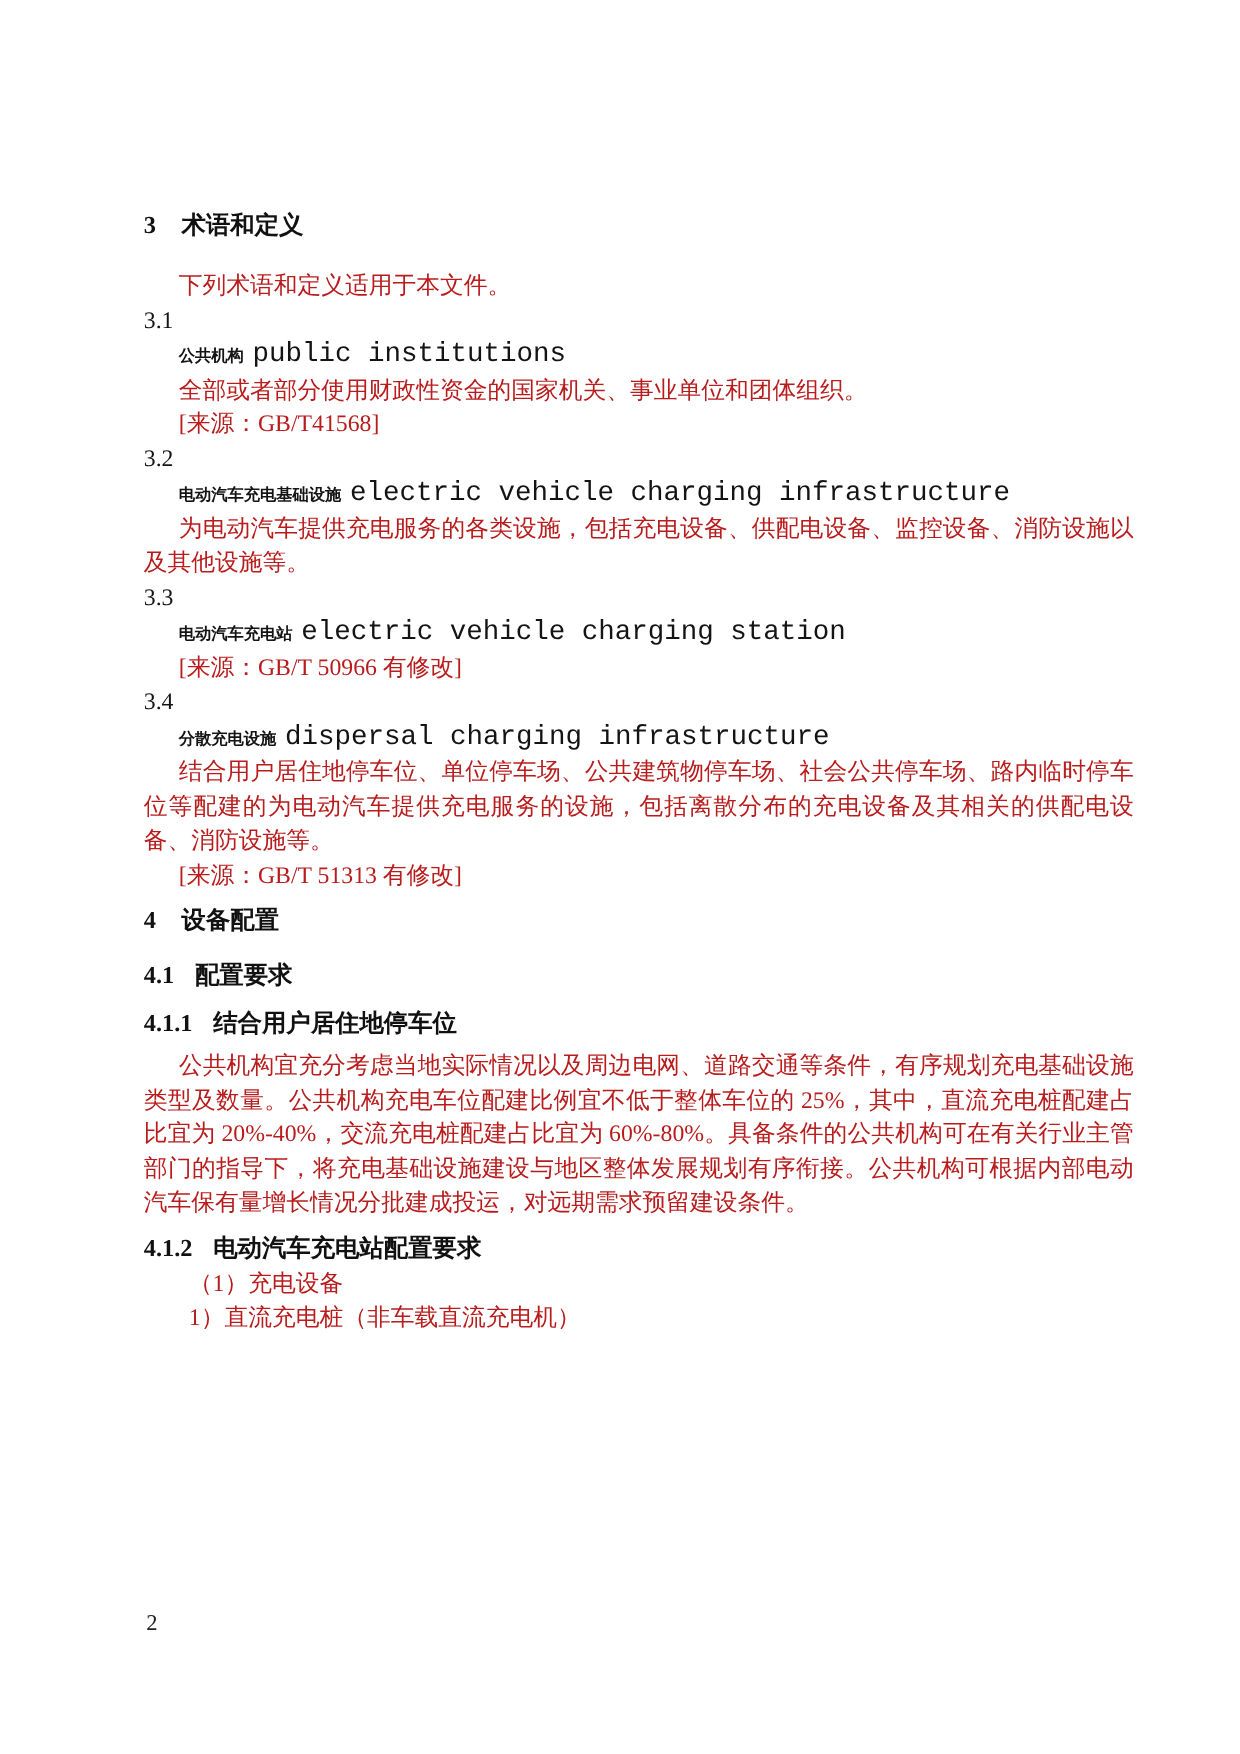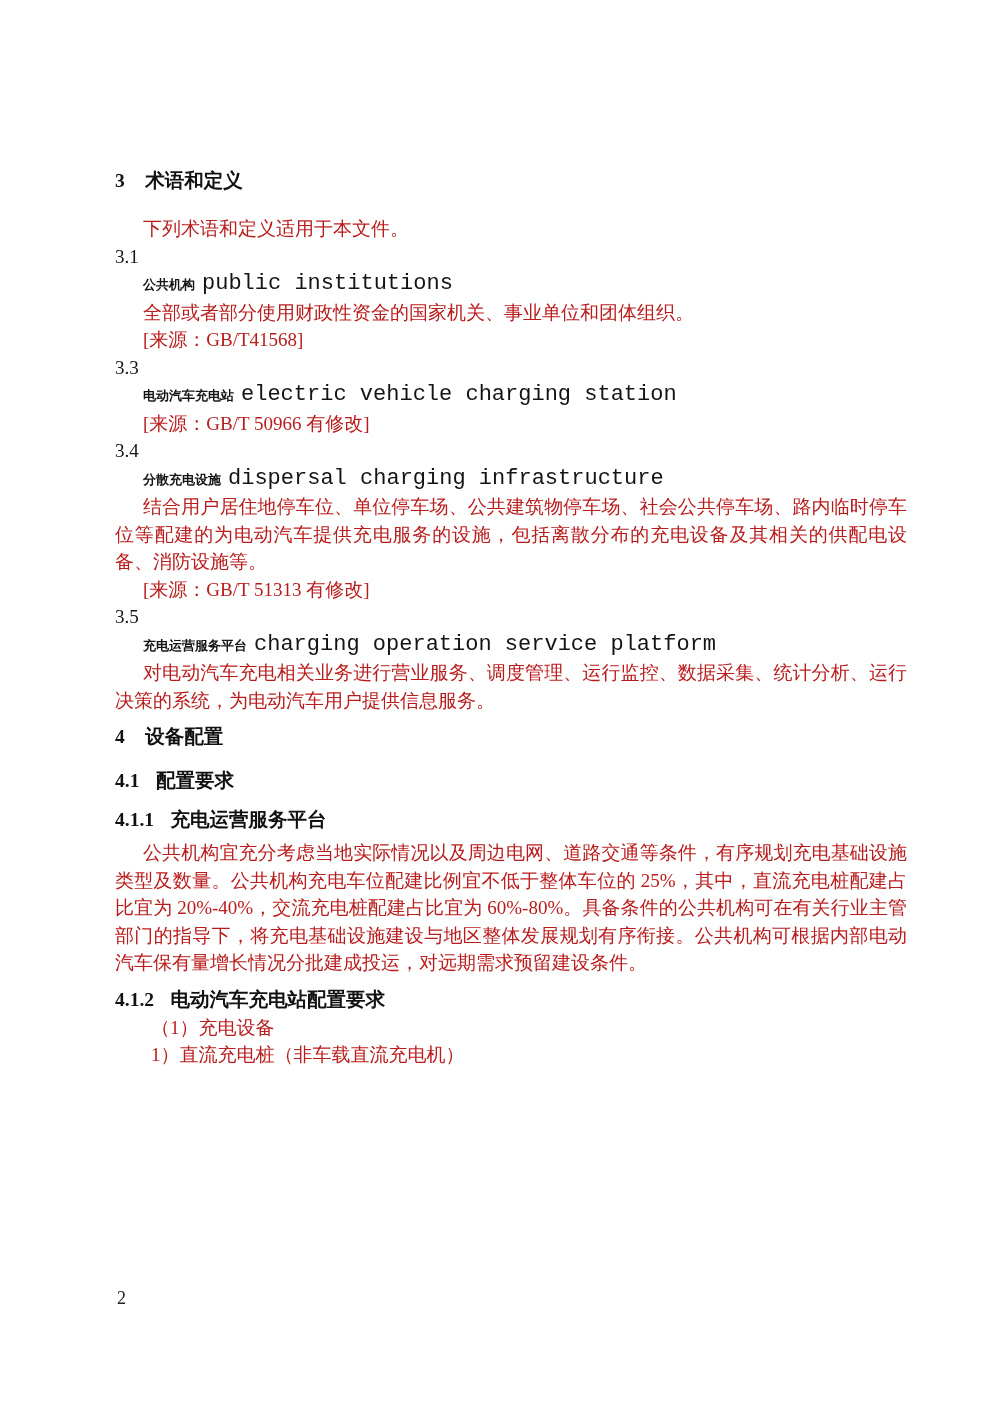--- a/index.html
+++ b/index.html
@@ -99,45 +99,45 @@
 
     <p class="para indent intro">下列术语和定义适用于本文件。</p>
 
     <section class="term">
       <div class="t-num">3.1</div>
       <div class="t-line"><span class="t-cn">公共机构</span><span class="t-en">public institutions</span></div>
       <p class="para indent">全部或者部分使用财政性资金的国家机关、事业单位和团体组织。</p>
       <p class="para indent src">[来源：GB/T41568]</p>
     </section>
 
+    <section class="term">
+      <div class="t-num">3.2</div>
+      <div class="t-line"><span class="t-cn">电动汽车充电基础设施</span><span class="t-en">electric vehicle charging infrastructure</span></div>
+      <p class="para indent">为电动汽车提供充电服务的各类设施，包括充电设备、供配电设备、监控设备、消防设施以及其他设施等。</p>
+    </section>
 
     <section class="term">
       <div class="t-num">3.3</div>
       <div class="t-line"><span class="t-cn">电动汽车充电站</span><span class="t-en">electric vehicle charging station</span></div>
       <p class="para indent src">[来源：GB/T 50966 有修改]</p>
     </section>
 
     <section class="term">
       <div class="t-num">3.4</div>
       <div class="t-line"><span class="t-cn">分散充电设施</span><span class="t-en">dispersal charging infrastructure</span></div>
       <p class="para indent">结合用户居住地停车位、单位停车场、公共建筑物停车场、社会公共停车场、路内临时停车位等配建的为电动汽车提供充电服务的设施，包括离散分布的充电设备及其相关的供配电设备、消防设施等。</p>
       <p class="para indent src">[来源：GB/T 51313 有修改]</p>
     </section>
 
-    <section class="term">
-      <div class="t-num">3.5</div>
-      <div class="t-line"><span class="t-cn">充电运营服务平台</span><span class="t-en">charging operation service platform</span></div>
-      <p class="para indent">对电动汽车充电相关业务进行营业服务、调度管理、运行监控、数据采集、统计分析、运行决策的系统，为电动汽车用户提供信息服务。</p>
-    </section>
 
     <h2 class="h-main hm-4"><span class="h-num">4</span><span class="h-title">设备配置</span></h2>
 
     <h3 class="h-sub h-41"><span class="h-num">4.1</span><span class="h-title">配置要求</span></h3>
 
-    <h4 class="h-sub h-411"><span class="h-num">4.1.1</span><span class="h-title">充电运营服务平台</span></h4>
+    <h4 class="h-sub h-411"><span class="h-num">4.1.1</span><span class="h-title">结合用户居住地停车位</span></h4>
 
     <p class="para indent pt5">公共机构宜充分考虑当地实际情况以及周边电网、道路交通等条件，有序规划充电基础设施类型及数量。公共机构充电车位配建比例宜不低于整体车位的 25%，其中，直流充电桩配建占比宜为 20%-40%，交流充电桩配建占比宜为 60%-80%。具备条件的公共机构可在有关行业主管部门的指导下，将充电基础设施建设与地区整体发展规划有序衔接。公共机构可根据内部电动汽车保有量增长情况分批建成投运，对远期需求预留建设条件。</p>
 
     <h4 class="h-sub h-412"><span class="h-num">4.1.2</span><span class="h-title">电动汽车充电站配置要求</span></h4>
 
 
     <p class="para list-line">（1）充电设备</p>
     <p class="para list-line">1）直流充电桩（非车载直流充电机）</p>
 
   </div>

